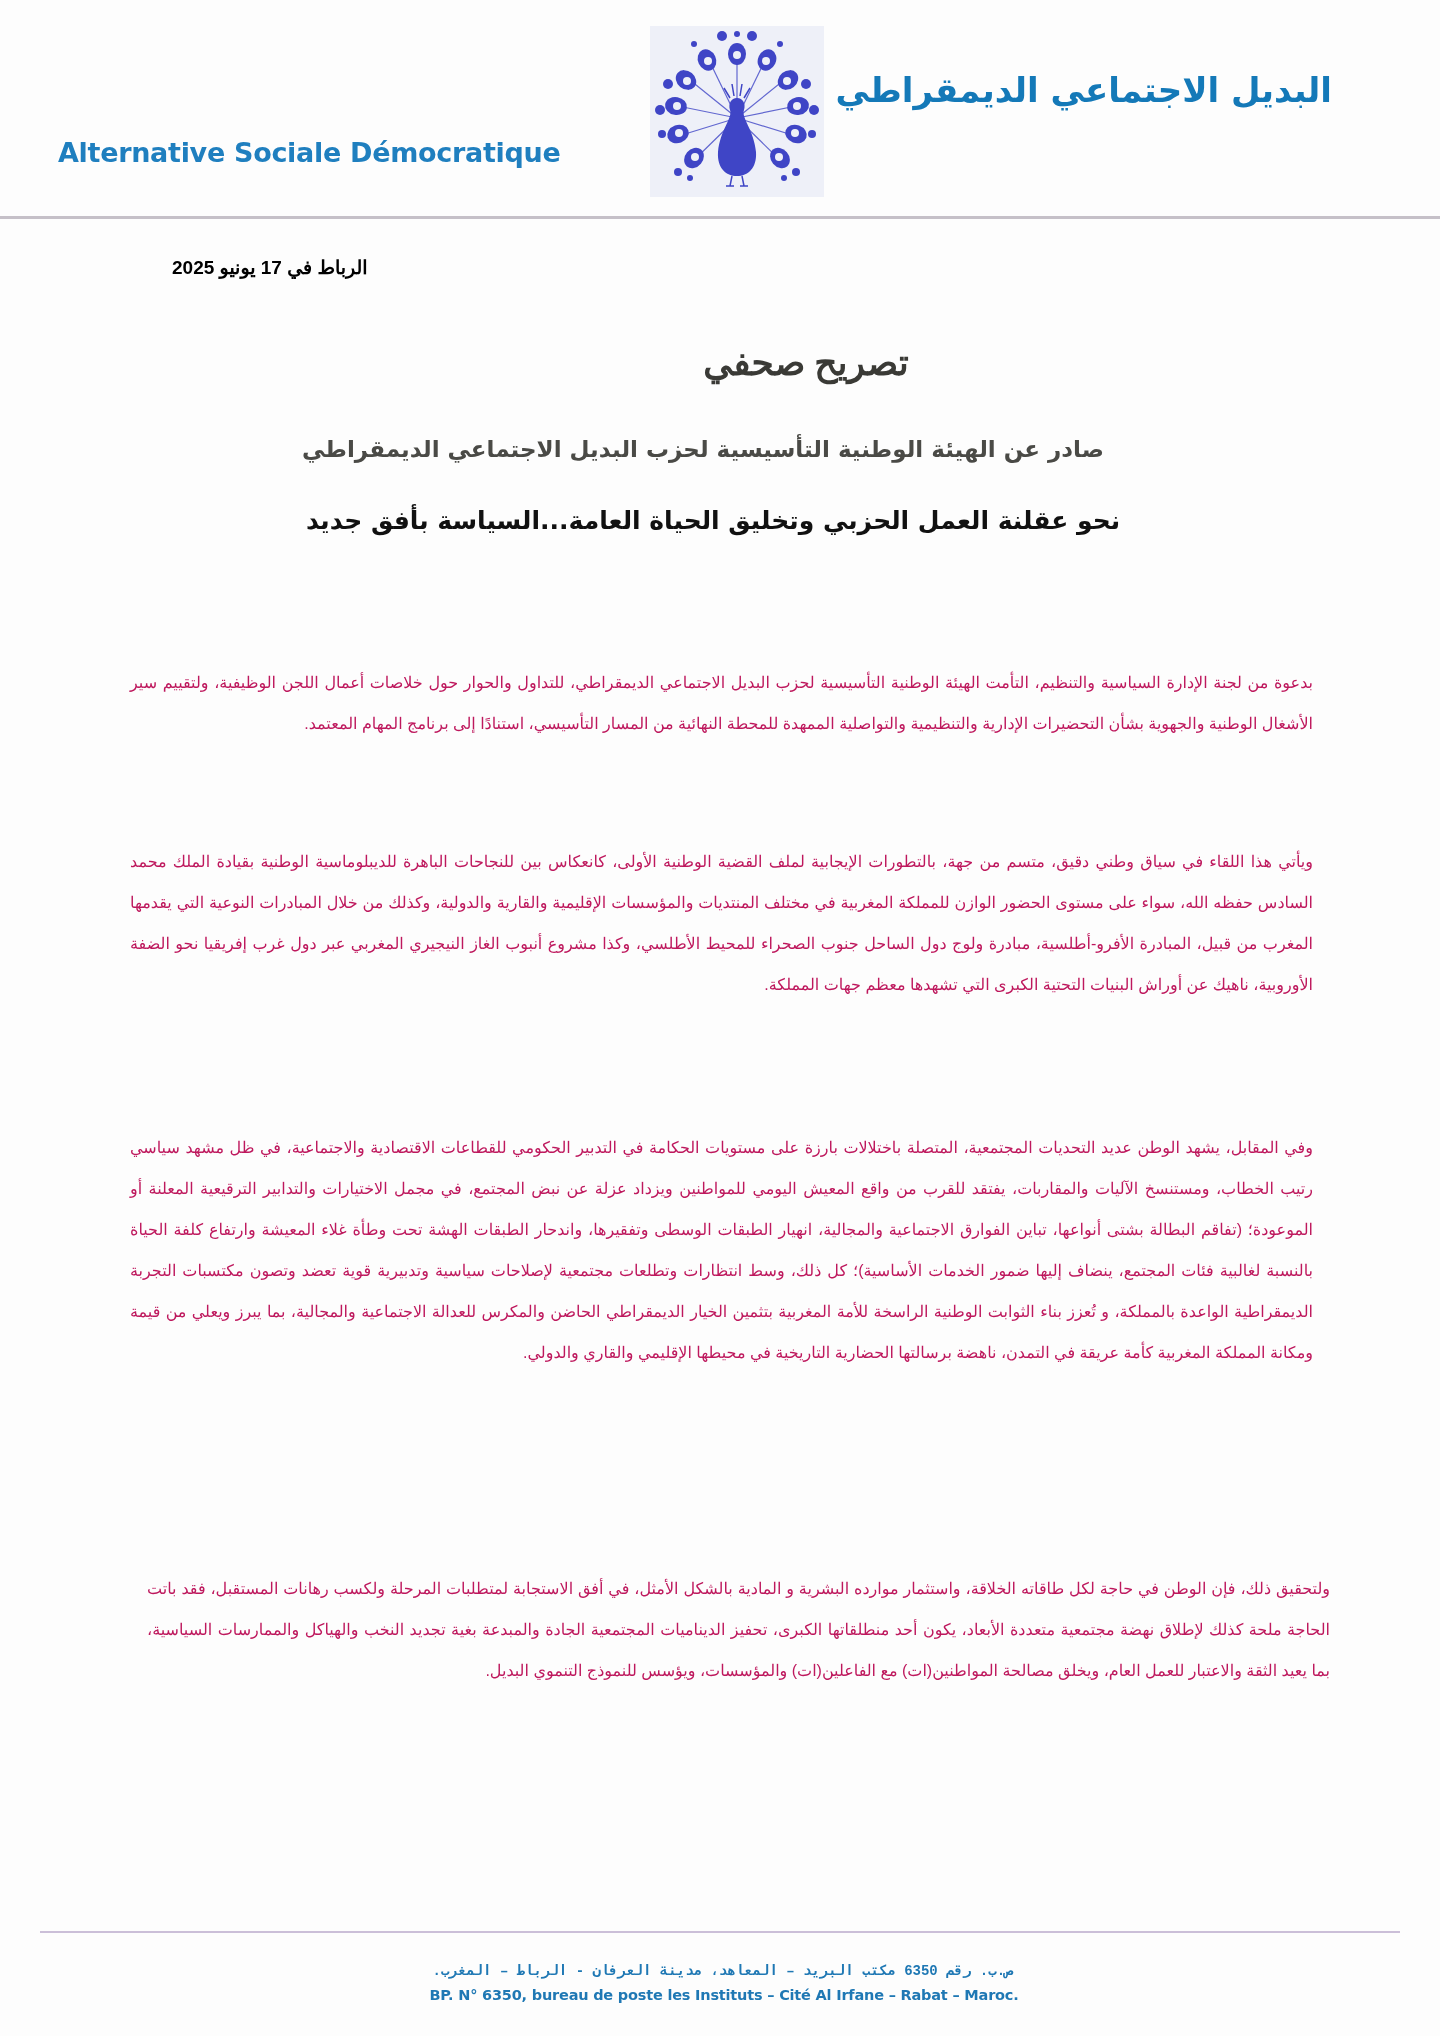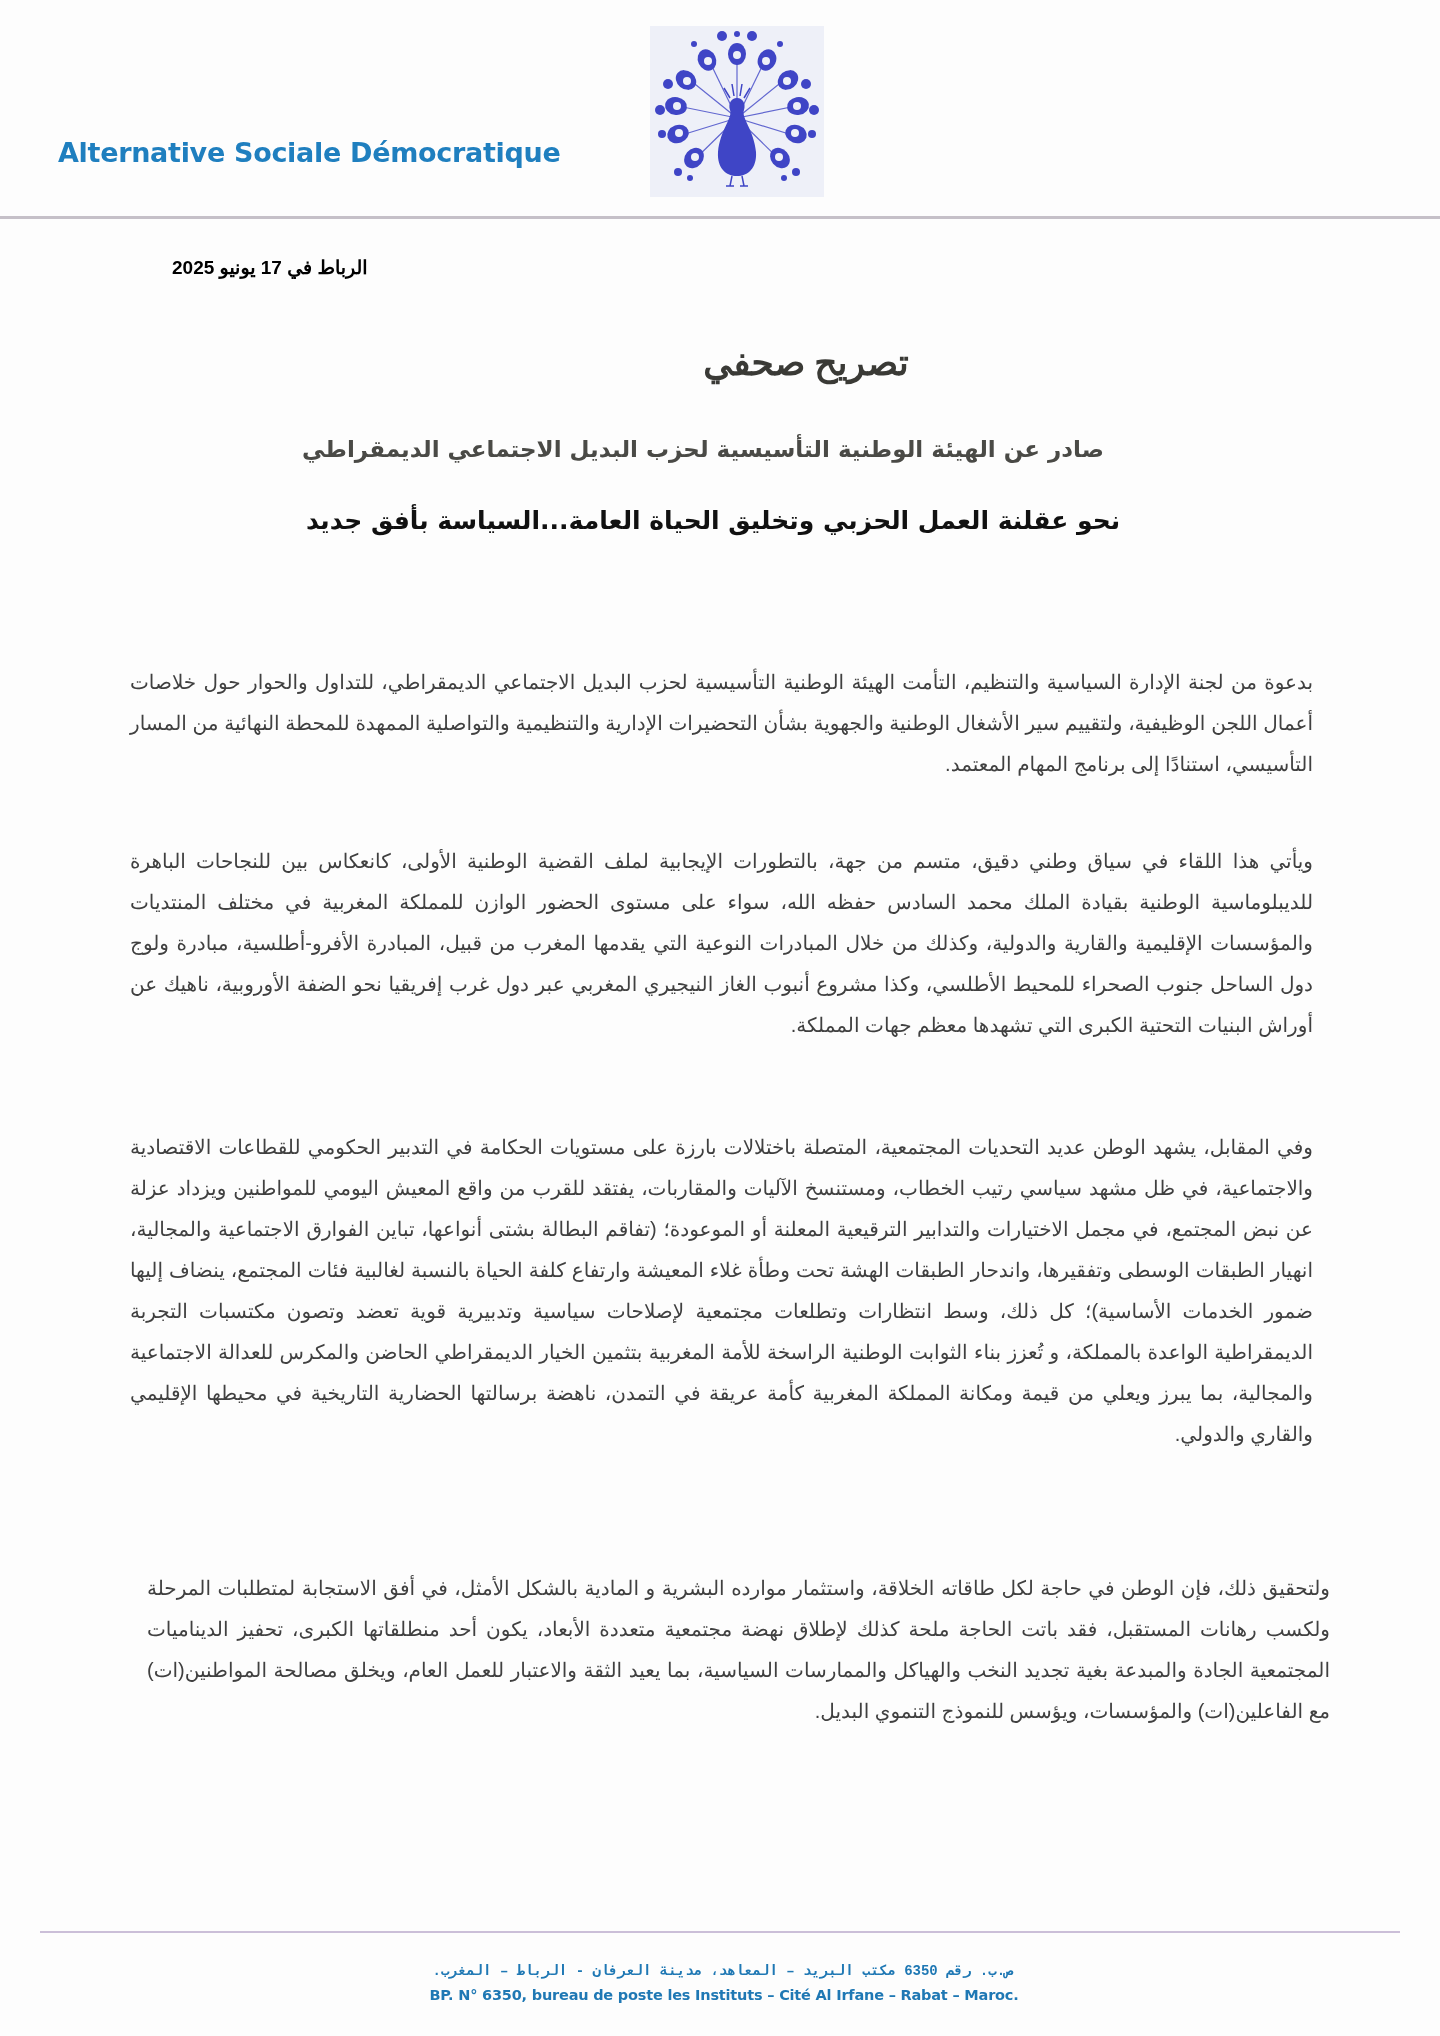--- a/index.html
+++ b/index.html
@@ -15,21 +15,21 @@
   .logo-box svg { width: 174px; height: 171px; display: block; }
   .hdr-rule { position: absolute; left: 0; top: 216px; width: 1440px; height: 3px; background: #c5c0c8; }
 
   .date { position: absolute; left: 172px; top: 256px; font-size: 19px; font-weight: bold; direction: rtl; white-space: nowrap; }
 
   .title { position: absolute; left: 0; width: 1440px; text-align: center; }
   .t1 { top: 342px; font-family: Liberation Serif, serif; font-weight: bold; font-size: 36px; color: #3a3a36; padding-left: 172px; box-sizing: border-box; }
   .t2 { top: 436px; font-family: "DejaVu Sans", sans-serif; font-weight: bold; font-size: 23px; color: #4a4a46; direction: rtl; padding-right: 34px; box-sizing: border-box; }
   .t3 { top: 506px; font-family: "DejaVu Sans", sans-serif; font-weight: bold; font-size: 25px; color: #111; direction: rtl; padding-right: 14px; box-sizing: border-box; text-align: center; }
 
-  .body { position: absolute; left: 130px; width: 1183px; direction: rtl; text-align: justify; font-size: 20px; line-height: 41px; color: #404040; font-family: "Liberation Sans", sans-serif; }
+  .body { position: absolute; left: 130px; width: 1183px; direction: rtl; text-align: justify; font-size: 16px; line-height: 41px; color: #be185d; font-family: "Liberation Sans", sans-serif; }
   .body p { margin: 0; text-align-last: right; }
   .p1 { top: 662px; }
   .p2 { top: 841px; }
   .p3 { top: 1127px; }
   .p4 { top: 1568px; margin-left: 17px; }
 
   .ftr-rule { position: absolute; left: 40px; top: 1931px; width: 1360px; height: 2px; background: #cbbfd8; }
   .ftr { position: absolute; left: 0; width: 1440px; text-align: center; font-family: "DejaVu Sans", sans-serif; font-weight: bold; color: #1f78b4; white-space: nowrap; }
   .ftr.ar { top: 1962px; font-size: 14px; direction: rtl; padding-left: 6px; box-sizing: border-box; font-family: Liberation Mono, monospace; }
   .ftr.fr { top: 1987px; font-size: 14.5px; padding-left: 8px; box-sizing: border-box; letter-spacing: -0.2px; }
@@ -105,20 +105,21 @@
 
         <path stroke="none" d="M87 72 c-6 0 -9 6 -7 12 c3 8 -10 20 -12 42 c-1 16 8 24 19 24 c11 0 20 -8 19 -24 c-2 -22 -15 -34 -12 -42 c2 -6 -1 -12 -7 -12 z"></path>
         <g stroke-width="1.5" fill="none">
           <path d="M80 72 l-6 -10 M84 70 l-2 -12 M90 70 l2 -12 M94 72 l6 -10"></path>
           <path d="M82 150 l-2 10 M92 150 l2 10 M76 160 h8 M90 160 h8"></path>
         </g>
       </g>
     </svg>
   </div>
 
+  <div class="hdr-ar">البديل الاجتماعي الديمقراطي</div>
   <div class="hdr-rule"></div>
 </div>
 
 <div class="date">الرباط في 17 يونيو 2025</div>
 
 <div class="title t1">تصريح صحفي</div>
 <div class="title t2">صادر عن الهيئة الوطنية التأسيسية لحزب البديل الاجتماعي الديمقراطي</div>
 <div class="title t3">نحو عقلنة العمل الحزبي وتخليق الحياة العامة...السياسة بأفق جديد</div>
 
 <div class="body p1">

